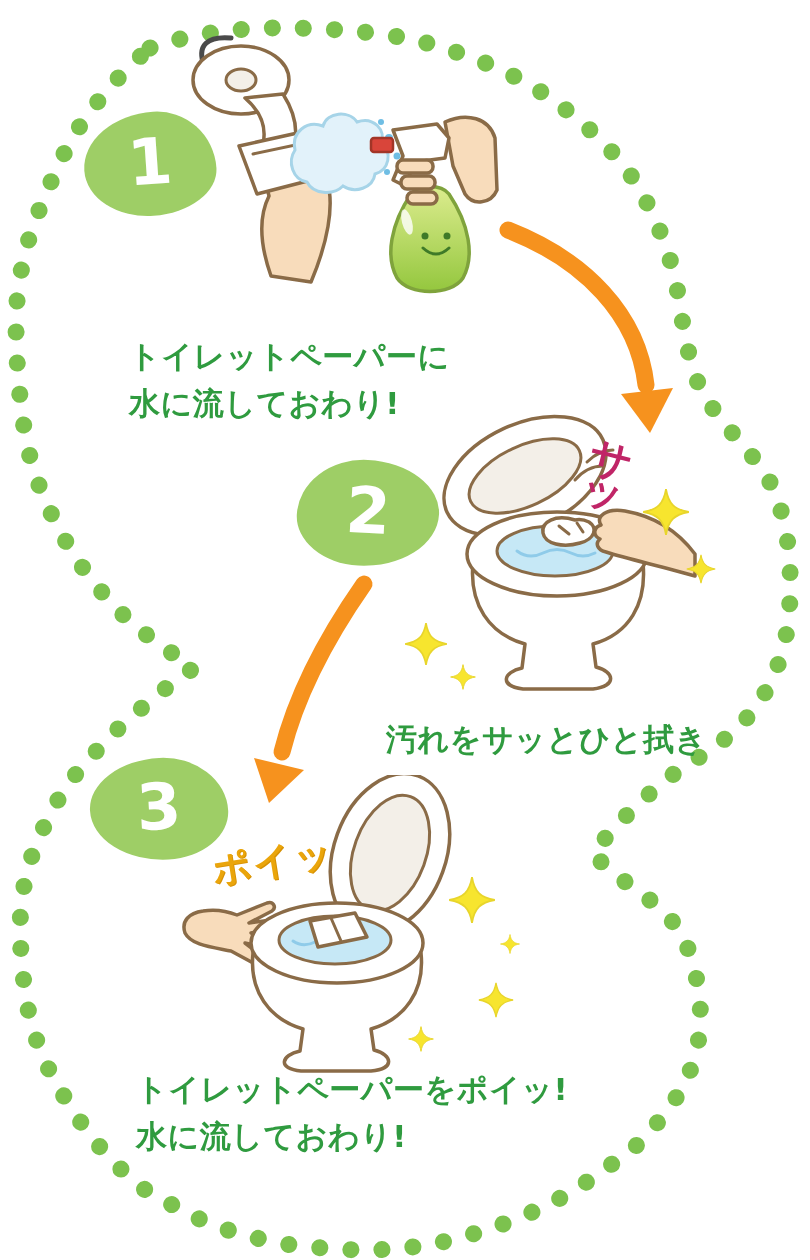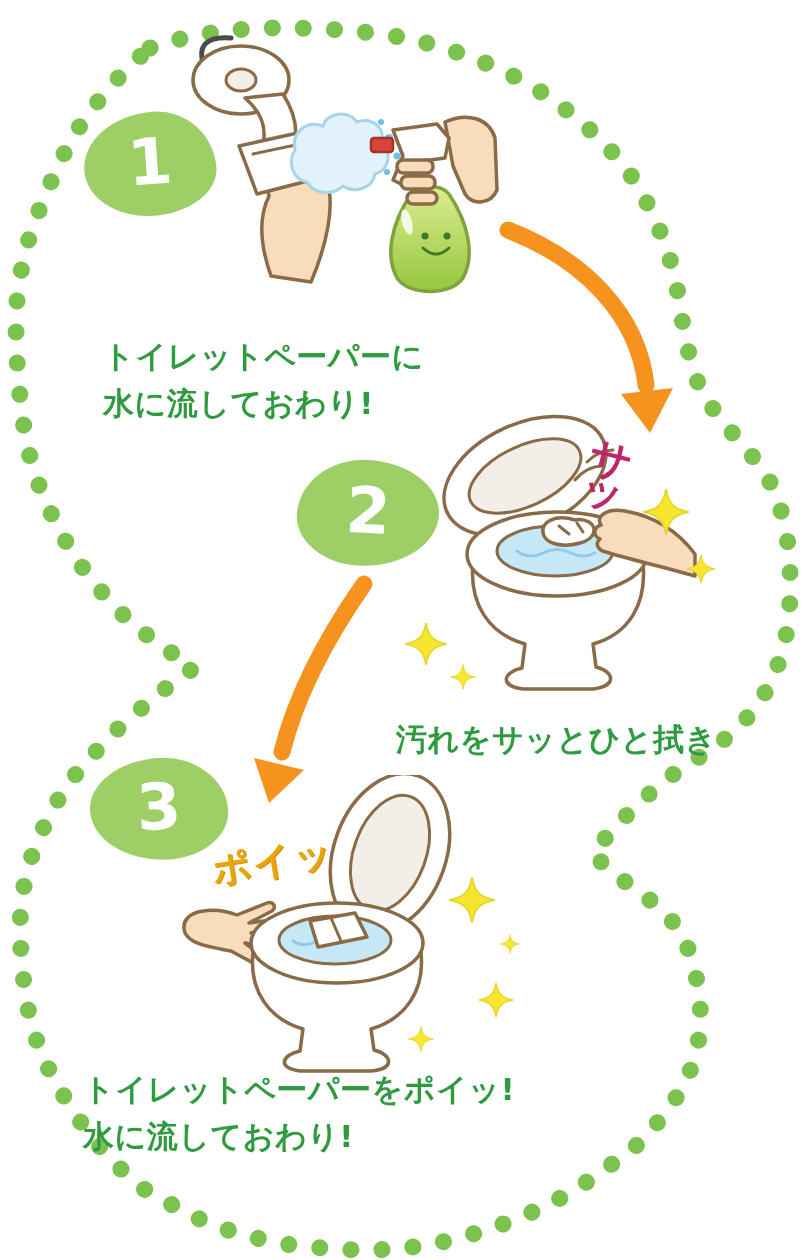--- a/index.html
+++ b/index.html
@@ -20,21 +20,21 @@
   .badge span{transform:translateY(-2px);}
   .badge1{left:84px;top:112px;width:132px;height:104px;font-size:64px;
     border-radius:55% 45% 50% 50%/52% 58% 42% 48%;transform:rotate(-4deg);}
   .badge2{left:297px;top:460px;width:142px;height:106px;font-size:64px;
     border-radius:48% 52% 55% 45%/55% 48% 52% 45%;transform:rotate(3deg);}
   .badge3{left:90px;top:758px;width:138px;height:102px;font-size:64px;
     border-radius:52% 48% 45% 55%/48% 55% 45% 52%;transform:rotate(-3deg);}
 
   .caption{position:absolute;font-weight:800;font-size:31px;line-height:1.5;
     color:var(--caption-green);letter-spacing:.5px;white-space:nowrap;}
-  .caption span{display:block;}
+  .caption span{display:block;margin-left:26px;}
 
   .sfx{position:absolute;font-weight:800;white-space:nowrap;}
   .sfx-sa{left:582px;top:412px;font-size:42px;color:var(--sfx-magenta);
     writing-mode:vertical-rl;letter-spacing:3px;transform:rotate(14deg);}
   .sfx-poi{left:212px;top:836px;font-size:38px;color:var(--sfx-gold);
     letter-spacing:2px;transform:rotate(-9deg);text-shadow:1px 1px 0 #d79104;}
 
   .sparkle{position:absolute;}
   .sparkle path{fill:var(--sparkle-yellow);stroke:#e8d52b;stroke-width:1.5;}
 
@@ -156,21 +156,21 @@
   <svg class="sparkle" style="left:686px;top:554px;width:30px;height:30px" viewBox="0 0 40 40">
     <path d="M20 1C22 13 27 18 39 20C27 22 22 27 20 39C18 27 13 22 1 20C13 18 18 13 20 1Z"></path>
     </svg>
   <svg class="sparkle" style="left:404px;top:622px;width:44px;height:44px" viewBox="0 0 40 40">
     <path d="M20 1C22 13 27 18 39 20C27 22 22 27 20 39C18 27 13 22 1 20C13 18 18 13 20 1Z"></path>
     </svg>
   <svg class="sparkle" style="left:450px;top:664px;width:26px;height:26px" viewBox="0 0 40 40">
     <path d="M20 1C22 13 27 18 39 20C27 22 22 27 20 39C18 27 13 22 1 20C13 18 18 13 20 1Z"></path>
     </svg>
 
-  <div class="caption" style="left:396px;top:716px">
+  <div class="caption" style="left:360px;top:716px">
     <span>汚れをサッとひと拭き</span>
   </div>
 
   <svg class="abs arrow" style="left:252px;top:572px" width="130" height="240" viewBox="0 0 130 240">
     <path d="M112 12 C75 65 45 120 30 180"></path>
     <polygon points="2,186 52,198 17,231"></polygon>
   </svg>
 
   <div class="badge badge3">
     <span>3</span>
@@ -205,18 +205,18 @@
   <svg class="sparkle" style="left:500px;top:934px;width:20px;height:20px" viewBox="0 0 40 40">
     <path d="M20 1C22 13 27 18 39 20C27 22 22 27 20 39C18 27 13 22 1 20C13 18 18 13 20 1Z"></path>
     </svg>
   <svg class="sparkle" style="left:478px;top:982px;width:36px;height:36px" viewBox="0 0 40 40">
     <path d="M20 1C22 13 27 18 39 20C27 22 22 27 20 39C18 27 13 22 1 20C13 18 18 13 20 1Z"></path>
     </svg>
   <svg class="sparkle" style="left:408px;top:1026px;width:26px;height:26px" viewBox="0 0 40 40">
     <path d="M20 1C22 13 27 18 39 20C27 22 22 27 20 39C18 27 13 22 1 20C13 18 18 13 20 1Z"></path>
     </svg>
 
-  <div class="caption" style="left:83px;top:1066px">
+  <div class="caption" style="left:110px;top:1066px">
     <span>トイレットペーパーをポイッ!</span>
     <span>水に流しておわり!</span>
   </div>
 
 </div>
 
 </body></html>

